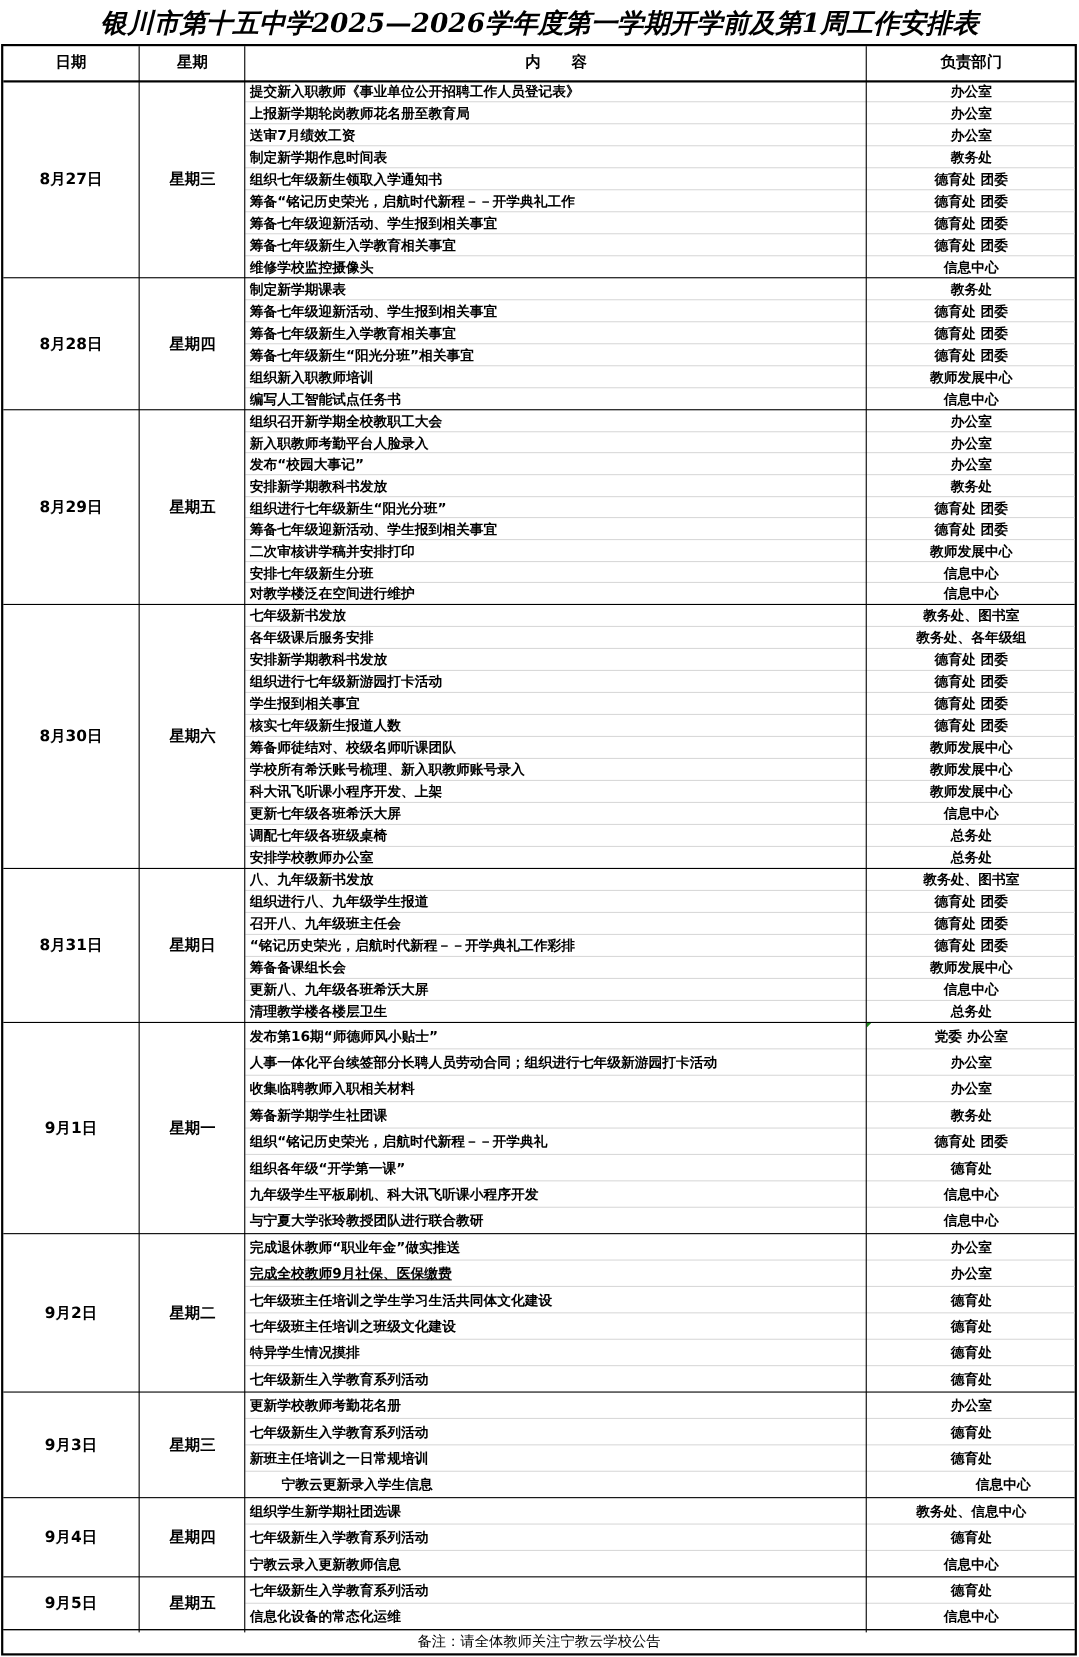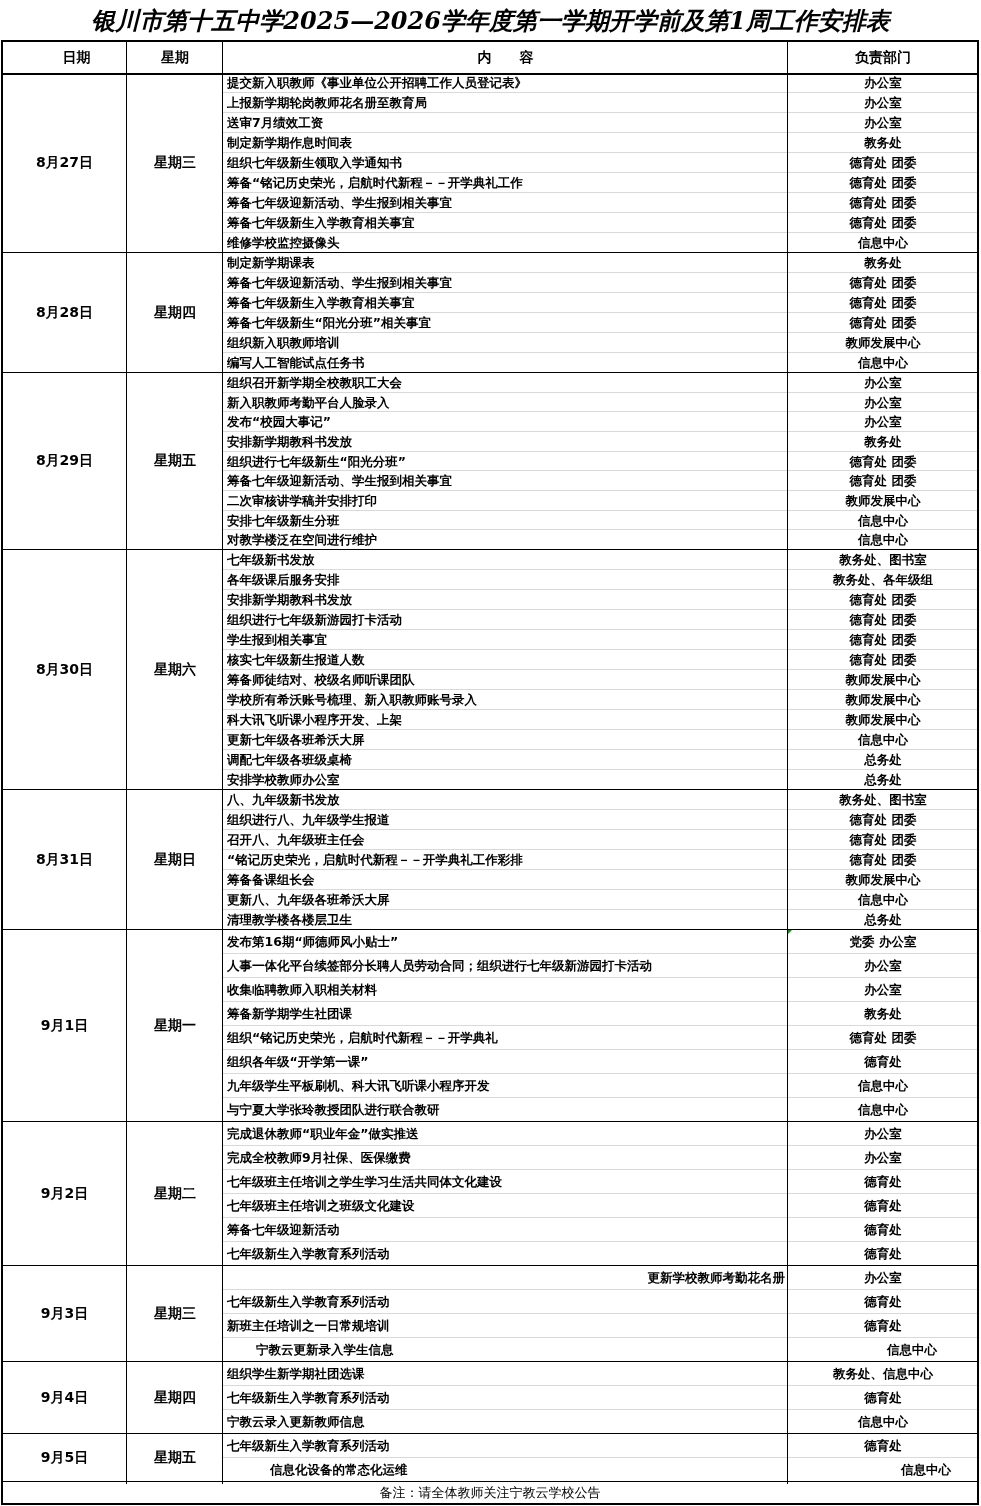--- a/index.html
+++ b/index.html
@@ -30,21 +30,21 @@
             text-align: center; font-size: 13px; border-top: 1px solid #000; }
     .tick { position: absolute; width: 0; height: 0; border-top: 4px solid #1a8a1a; border-right: 4px solid transparent; }
   </style>
 </head>
 <body>
 
 <div class="title">银川市第十五中学2025—2026学年度第一学期开学前及第1周工作安排表</div>
 
 <div class="sheet">
   <div class="hdr">
-    <div class="hcell" style="left:12px;width:123px;">日期</div>
+    <div class="hcell" style="left:0;width:123px;">日期</div>
     <div class="hcell" style="left:124px;width:96px;">星期</div>
     <div class="hcell" style="left:220px;width:565px;white-space:pre;">内　　容</div>
     <div class="hcell" style="left:786px;width:188px;">负责部门</div>
   </div>
   <div id="body">
       <div class="group" style="top: 31px; height: 180px;">
         <div class="gdate">8月27日</div>
         <div class="gday">星期三</div>
         <div class="rows">
           <div class="row" style="height: 20px;">
@@ -286,47 +286,47 @@
       </div>
       <div class="group" style="top: 1080px; height: 144px;">
         <div class="gdate">9月2日</div>
         <div class="gday">星期二</div>
         <div class="rows">
           <div class="row" style="height: 24px;">
             <div class="task" style="line-height: 24px;">完成退休教师“职业年金”做实推送</div>
             <div class="dept" style="line-height: 24px;">办公室</div>
           </div>
           <div class="row" style="height: 24px;">
-            <div class="task" style="line-height: 24px;">完成全校教师9月社保、医保缴费</div>
+            <div class="task" style="line-height: 24px; text-decoration: underline;">完成全校教师9月社保、医保缴费</div>
             <div class="dept" style="line-height: 24px;">办公室</div>
           </div>
           <div class="row" style="height: 24px;">
             <div class="task" style="line-height: 24px;">七年级班主任培训之学生学习生活共同体文化建设</div>
             <div class="dept" style="line-height: 24px;">德育处</div>
           </div>
           <div class="row" style="height: 24px;">
             <div class="task" style="line-height: 24px;">七年级班主任培训之班级文化建设</div>
             <div class="dept" style="line-height: 24px;">德育处</div>
           </div>
           <div class="row" style="height: 24px;">
-            <div class="task" style="line-height: 24px;">筹备七年级迎新活动</div>
+            <div class="task" style="line-height: 24px;">特异学生情况摸排</div>
             <div class="dept" style="line-height: 24px;">德育处</div>
           </div>
           <div class="row" style="height: 24px;">
             <div class="task" style="line-height: 24px;">七年级新生入学教育系列活动</div>
             <div class="dept" style="line-height: 24px;">德育处</div>
           </div>
         </div>
       </div>
       <div class="group" style="top: 1224px; height: 96px;">
         <div class="gdate">9月3日</div>
         <div class="gday">星期三</div>
         <div class="rows">
           <div class="row" style="height: 24px;">
-            <div class="task" style="line-height: 24px; text-align: right;">更新学校教师考勤花名册</div>
+            <div class="task" style="line-height: 24px;">更新学校教师考勤花名册</div>
             <div class="dept" style="line-height: 24px;">办公室</div>
           </div>
           <div class="row" style="height: 24px;">
             <div class="task" style="line-height: 24px;">七年级新生入学教育系列活动</div>
             <div class="dept" style="line-height: 24px;">德育处</div>
           </div>
           <div class="row" style="height: 24px;">
             <div class="task" style="line-height: 24px;">新班主任培训之一日常规培训</div>
             <div class="dept" style="line-height: 24px;">德育处</div>
           </div>
@@ -355,21 +355,21 @@
         </div>
       </div>
       <div class="group" style="top: 1392px; height: 48px;">
         <div class="gdate">9月5日</div>
         <div class="gday">星期五</div>
         <div class="rows">
           <div class="row" style="height: 24px;">
             <div class="task" style="line-height: 24px;">七年级新生入学教育系列活动</div>
             <div class="dept" style="line-height: 24px;">德育处</div>
           </div>
-          <div class="row" style="height: 24px; margin-left: 43px;">
+          <div class="row" style="height: 24px;">
             <div class="task" style="line-height: 24px;">信息化设备的常态化运维</div>
             <div class="dept" style="line-height: 24px;">信息中心</div>
           </div>
         </div>
       </div>
     </div>
   <div class="vline" style="left:123px;height:1442px;"></div>
   <div class="vline" style="left:219px;height:1442px;"></div>
   <div class="vline" style="left:784px;height:1442px;"></div>
   <div class="note">备注：请全体教师关注宁教云学校公告</div>

